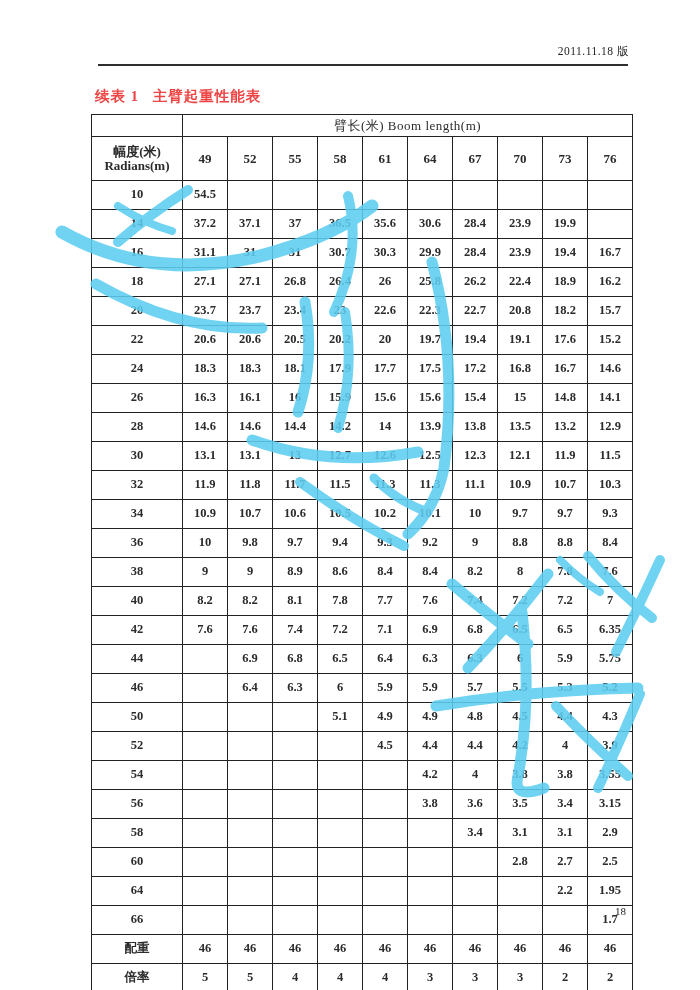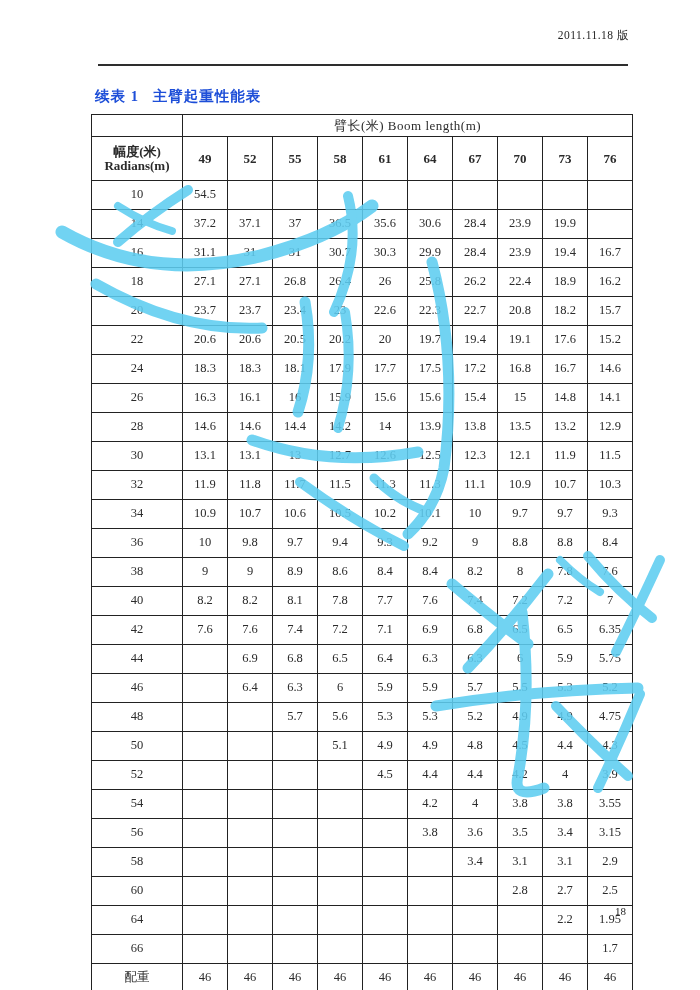--- a/index.html
+++ b/index.html
@@ -5,47 +5,47 @@
   html,body{margin:0;padding:0;background:#e8e8e8;}
   .page{
     position:relative;
     width:700px;height:990px;
     background:#ffffff;
     font-family:"Liberation Serif","DejaVu Serif",serif;
     color:#2b2b2b;
     overflow:hidden;
   }
   .version-label{
-    position:absolute;top:28px;right:71px;
+    position:absolute;top:44px;right:71px;
     font-size:11.5px;letter-spacing:.5px;color:#1f1f1f;
   }
   .header-rule{
     position:absolute;left:98px;top:64px;width:530px;height:2px;
     background:#2e2e2e;
   }
   .doc-title{
     position:absolute;left:95px;top:87px;
-    font-size:14.5px;font-weight:700;letter-spacing:1px;color:#1d4ed8;
+    font-size:14.5px;font-weight:700;letter-spacing:1px;color:#ef4444;
     white-space:pre;
   }
   table.load-chart{
     position:absolute;left:91px;top:114px;
     border-collapse:collapse;table-layout:fixed;width:541px;
   }
   .load-chart td{
     border:1.5px solid #222222;
     text-align:center;vertical-align:middle;
     padding:0;white-space:nowrap;overflow:hidden;
     font-size:12.5px;line-height:1.05;color:#2b2b2b;
   }
   .load-chart tr.hdr-1{height:22px;margin-top:27px;}
   .load-chart tr.hdr-1 td{font-size:13px;letter-spacing:.5px;}
   .load-chart tr.hdr-2{height:44px;font-weight:bold;}
   .load-chart tr.hdr-2 td{font-size:13px;}
-  .load-chart tbody tr{height:29px;}
+  .load-chart tbody tr{height:29px;font-weight:bold;}
   .radius-head{line-height:1.35;font-size:12.5px;}
   .page-number{
     position:absolute;left:615px;top:905px;
     font-size:11px;color:#222;
   }
   .watermark{
     position:absolute;left:0;top:0;width:700px;height:990px;
     pointer-events:none;opacity:.88;
   }
 </style>
@@ -325,33 +325,20 @@
           <td>6.3</td>
           <td>6</td>
           <td>5.9</td>
           <td>5.9</td>
           <td>5.7</td>
           <td>5.5</td>
           <td>5.3</td>
           <td>5.2</td>
         </tr>
         <tr>
-          <td>48</td>
-          <td></td>
-          <td></td>
-          <td>5.7</td>
-          <td>5.6</td>
-          <td>5.3</td>
-          <td>5.3</td>
-          <td>5.2</td>
-          <td>4.9</td>
-          <td>4.9</td>
-          <td>4.75</td>
-        </tr>
-        <tr>
           <td>50</td>
           <td></td>
           <td></td>
           <td></td>
           <td>5.1</td>
           <td>4.9</td>
           <td>4.9</td>
           <td>4.8</td>
           <td>4.5</td>
           <td>4.4</td>

